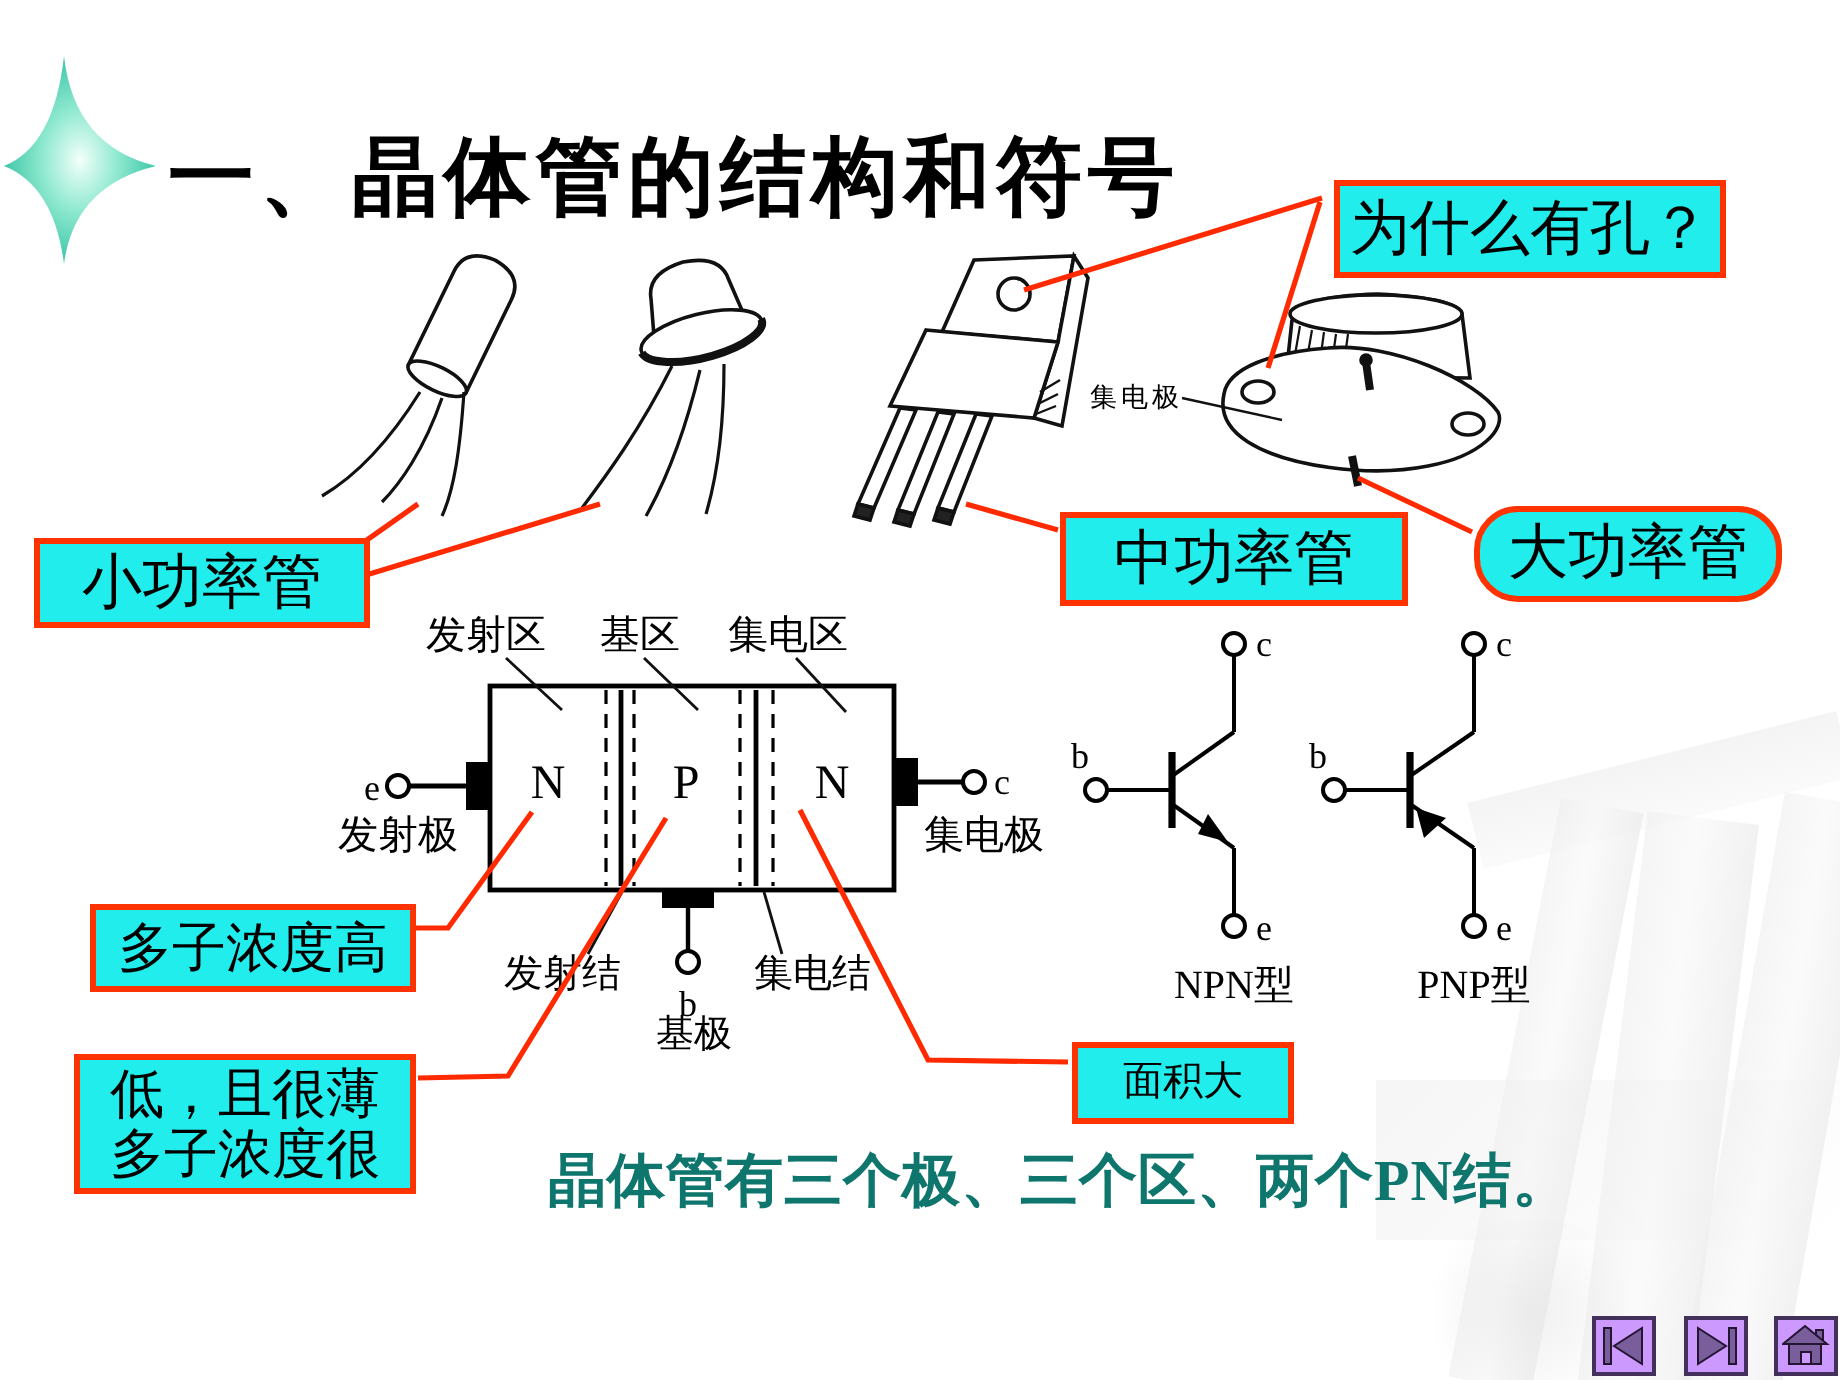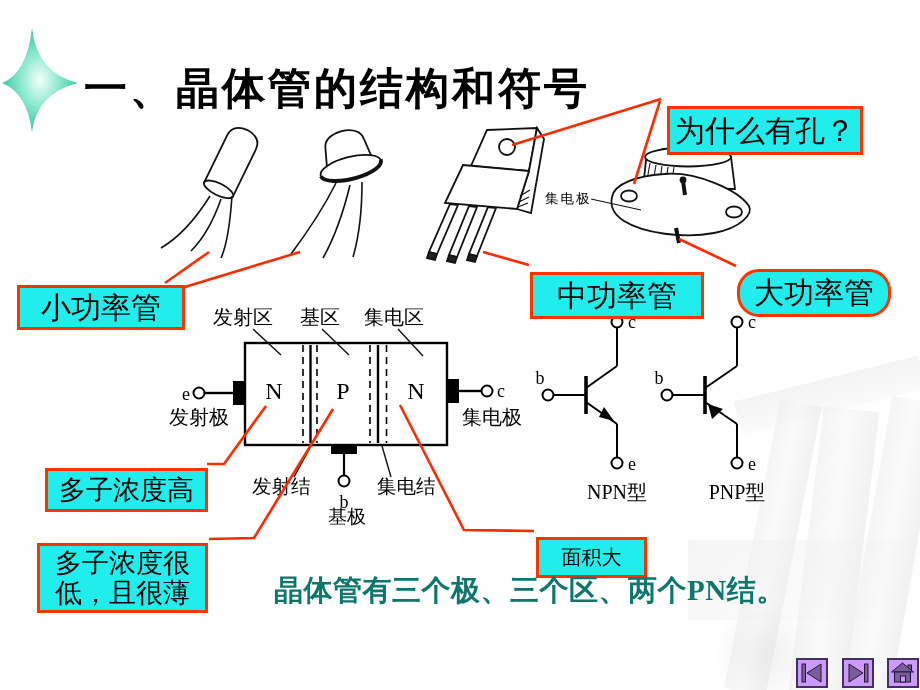--- a/index.html
+++ b/index.html
@@ -11,21 +11,21 @@
   .wm-col{background:linear-gradient(90deg,#ededed 0%,#f7f7f7 45%,#e6e6e6 100%);opacity:.55;}
   .wm-beam{background:linear-gradient(180deg,#e9e9e9,#f6f6f6);opacity:.5;}
   .wm-burst{background:radial-gradient(circle,#e3e3e3 0%,rgba(255,255,255,0) 65%);opacity:.55;}
   .wm-wash{background:linear-gradient(135deg,#efefef,rgba(255,255,255,0));opacity:.6;}
   
   .title{left:84px;top:60px;font-family:"DejaVu Sans",sans-serif;font-weight:normal;
          font-size:43px;letter-spacing:3px;color:#000;-webkit-text-stroke:1.5px #000;white-space:nowrap;}
   
   .cbox{position:absolute;background:#21EDED;border:3px solid #FF3300;color:#000;
         display:flex;align-items:center;justify-content:center;text-align:center;
-        font-family:"Liberation Serif",serif;box-sizing:border-box;line-height:1.12;margin-top:16px;}
+        font-family:"Liberation Serif",serif;box-sizing:border-box;line-height:1.12;}
   
   .conclusion{left:274px;top:571px;font-size:29px;font-weight:bold;color:#0f766e;
               letter-spacing:.5px;white-space:nowrap;}
   
   .navbtn{position:absolute;width:32px;height:30px;background:#CC99FF;border:2px solid #43315C;
           box-sizing:border-box;display:flex;align-items:center;justify-content:center;cursor:pointer;}
 </style>
 </head>
 <body>
 
@@ -215,22 +215,22 @@
 
 <div class="cbox" style="left:737px;top:253px;width:154px;height:48px;font-size:30px;border-radius:22px;">
     <span>大功率管</span>
   </div>
 
 <div class="cbox" style="left:45px;top:452px;width:163px;height:44px;font-size:27px;">
     <span>多子浓度高</span>
   </div>
 
 <div class="cbox" style="left:37px;top:527px;width:171px;height:70px;font-size:27px;flex-direction:column;">
+    <span>低，且很薄</span>
     <span>多子浓度很</span>
-    <span>低，且很薄</span>
   </div>
 
 <div class="cbox" style="left:536px;top:521px;width:111px;height:41px;font-size:20px;">
     <span>面积大</span>
   </div>
 
 <div class="abs conclusion">晶体管有三个极、三个区、两个PN结。</div>
 
 <div class="navbtn" style="left:796px;top:658px;">
   <svg width="24" height="22" viewBox="0 0 24 22">

